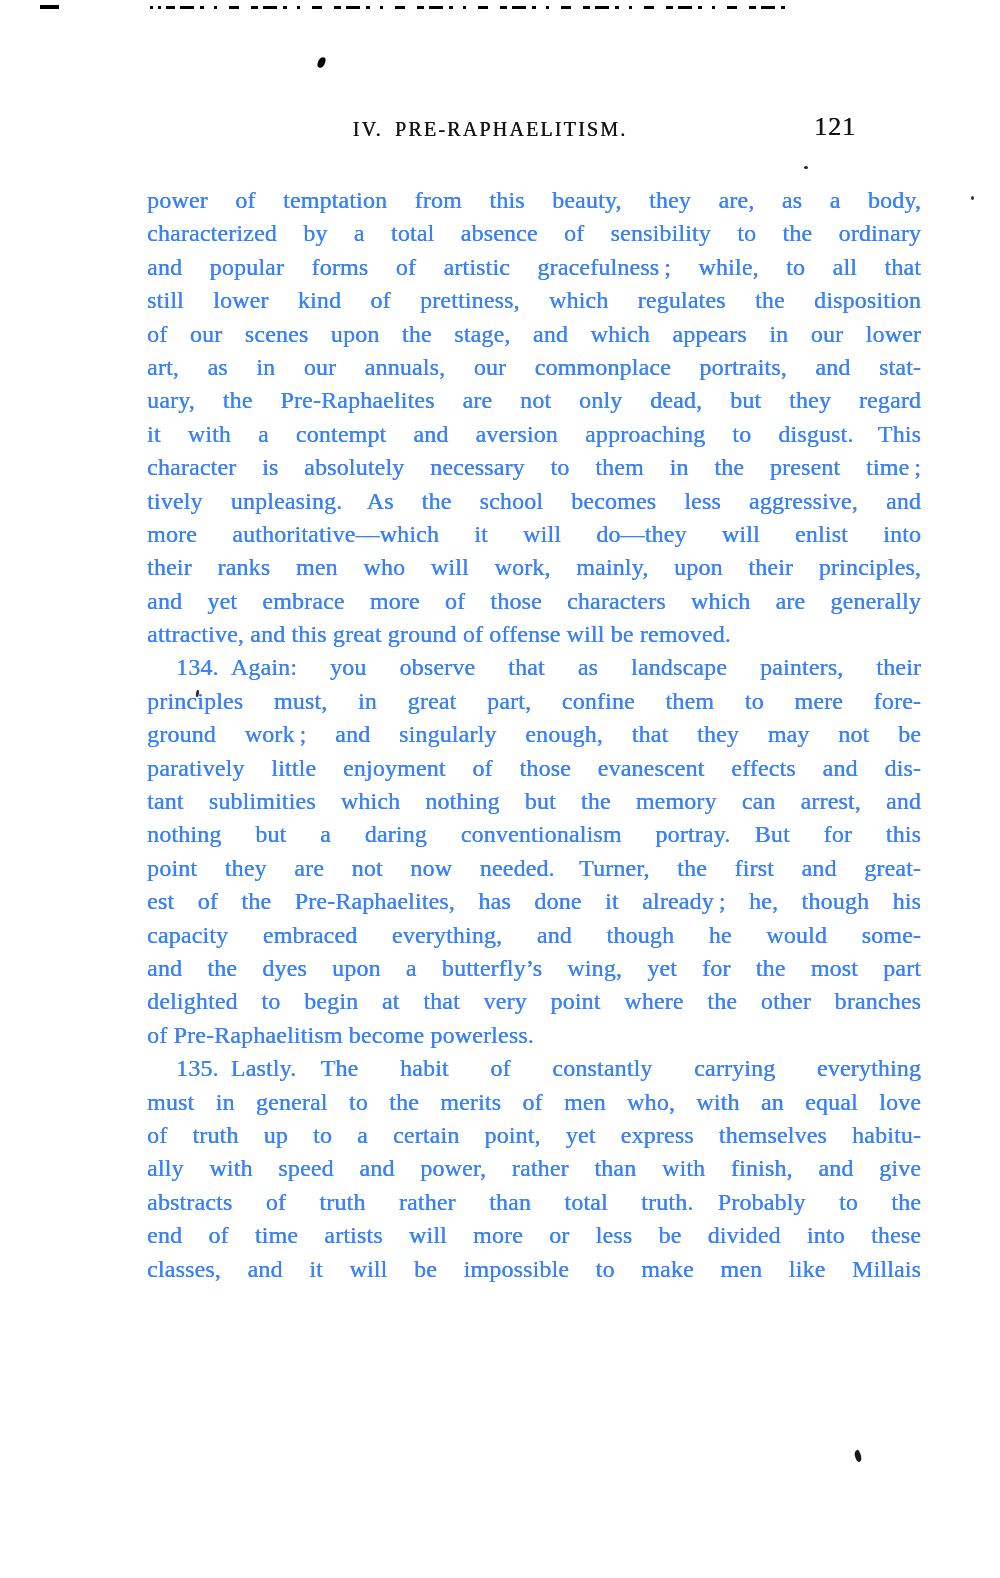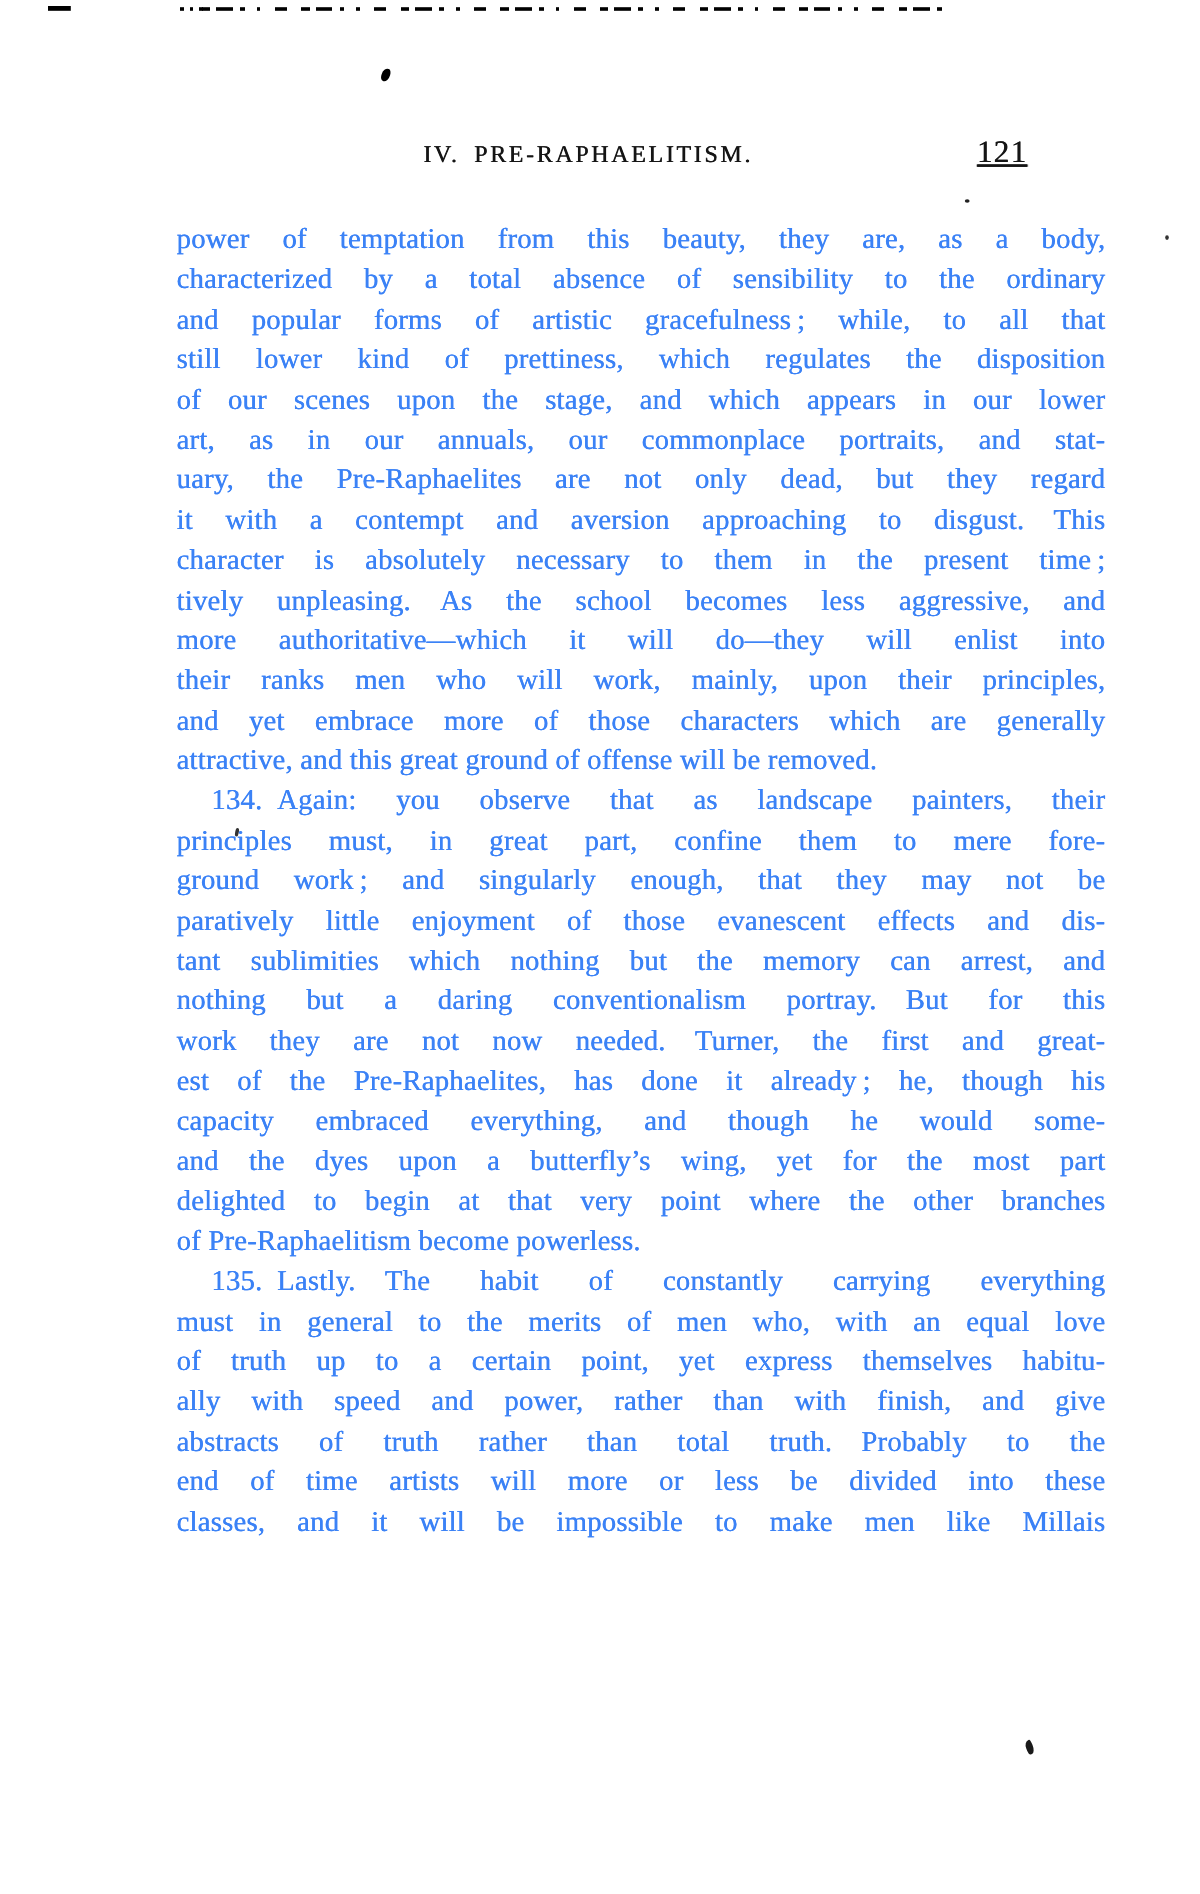--- a/index.html
+++ b/index.html
@@ -33,21 +33,20 @@
     text-shadow: 0.4px 0 0 currentColor;
   }
   .page-number {
     position: absolute;
     top: 112px;
     left: 814px;
     font-size: 26px;
     letter-spacing: 1px;
     color: #151515;
     text-shadow: 0.4px 0 0 currentColor;
-    text-decoration: underline;
   }
   
   .body-text {
     position: absolute;
     top: 184px;
     left: 103px;
     width: 774px;
     font-size: 24px;
     color: #3b82f6;
     text-shadow: 0.35px 0 0 currentColor;
@@ -132,21 +131,21 @@
     <div class="line">more authoritative—which it will do—they will enlist into</div>
     <div class="line">their ranks men who will work, mainly, upon their principles,</div>
     <div class="line">and yet embrace more of those characters which are generally</div>
     <div class="line line--end">attractive, and this great ground of offense will be removed.</div>
     <div class="line line--indent">134. Again: you observe that as landscape painters, their</div>
     <div class="line">principles must, in great part, confine them to mere fore-</div>
     <div class="line">ground work ; and singularly enough, that they may not be</div>
     <div class="line">paratively little enjoyment of those evanescent effects and dis-</div>
     <div class="line">tant sublimities which nothing but the memory can arrest, and</div>
     <div class="line">nothing but a daring conventionalism portray.  But for this</div>
-    <div class="line">work they are not now needed.  Turner, the first and great-</div>
+    <div class="line">point they are not now needed.  Turner, the first and great-</div>
     <div class="line">est of the Pre-Raphaelites, has done it already ; he, though his</div>
     <div class="line">capacity embraced everything, and though he would some-</div>
     <div class="line">and the dyes upon a butterfly’s wing, yet for the most part</div>
     <div class="line">delighted to begin at that very point where the other branches</div>
     <div class="line line--end">of Pre-Raphaelitism become powerless.</div>
     <div class="line line--indent">135. Lastly.  The habit of constantly carrying everything</div>
     <div class="line">must in general to the merits of men who, with an equal love</div>
     <div class="line">of truth up to a certain point, yet express themselves habitu-</div>
     <div class="line">ally with speed and power, rather than with finish, and give</div>
     <div class="line">abstracts of truth rather than total truth.  Probably to the</div>

